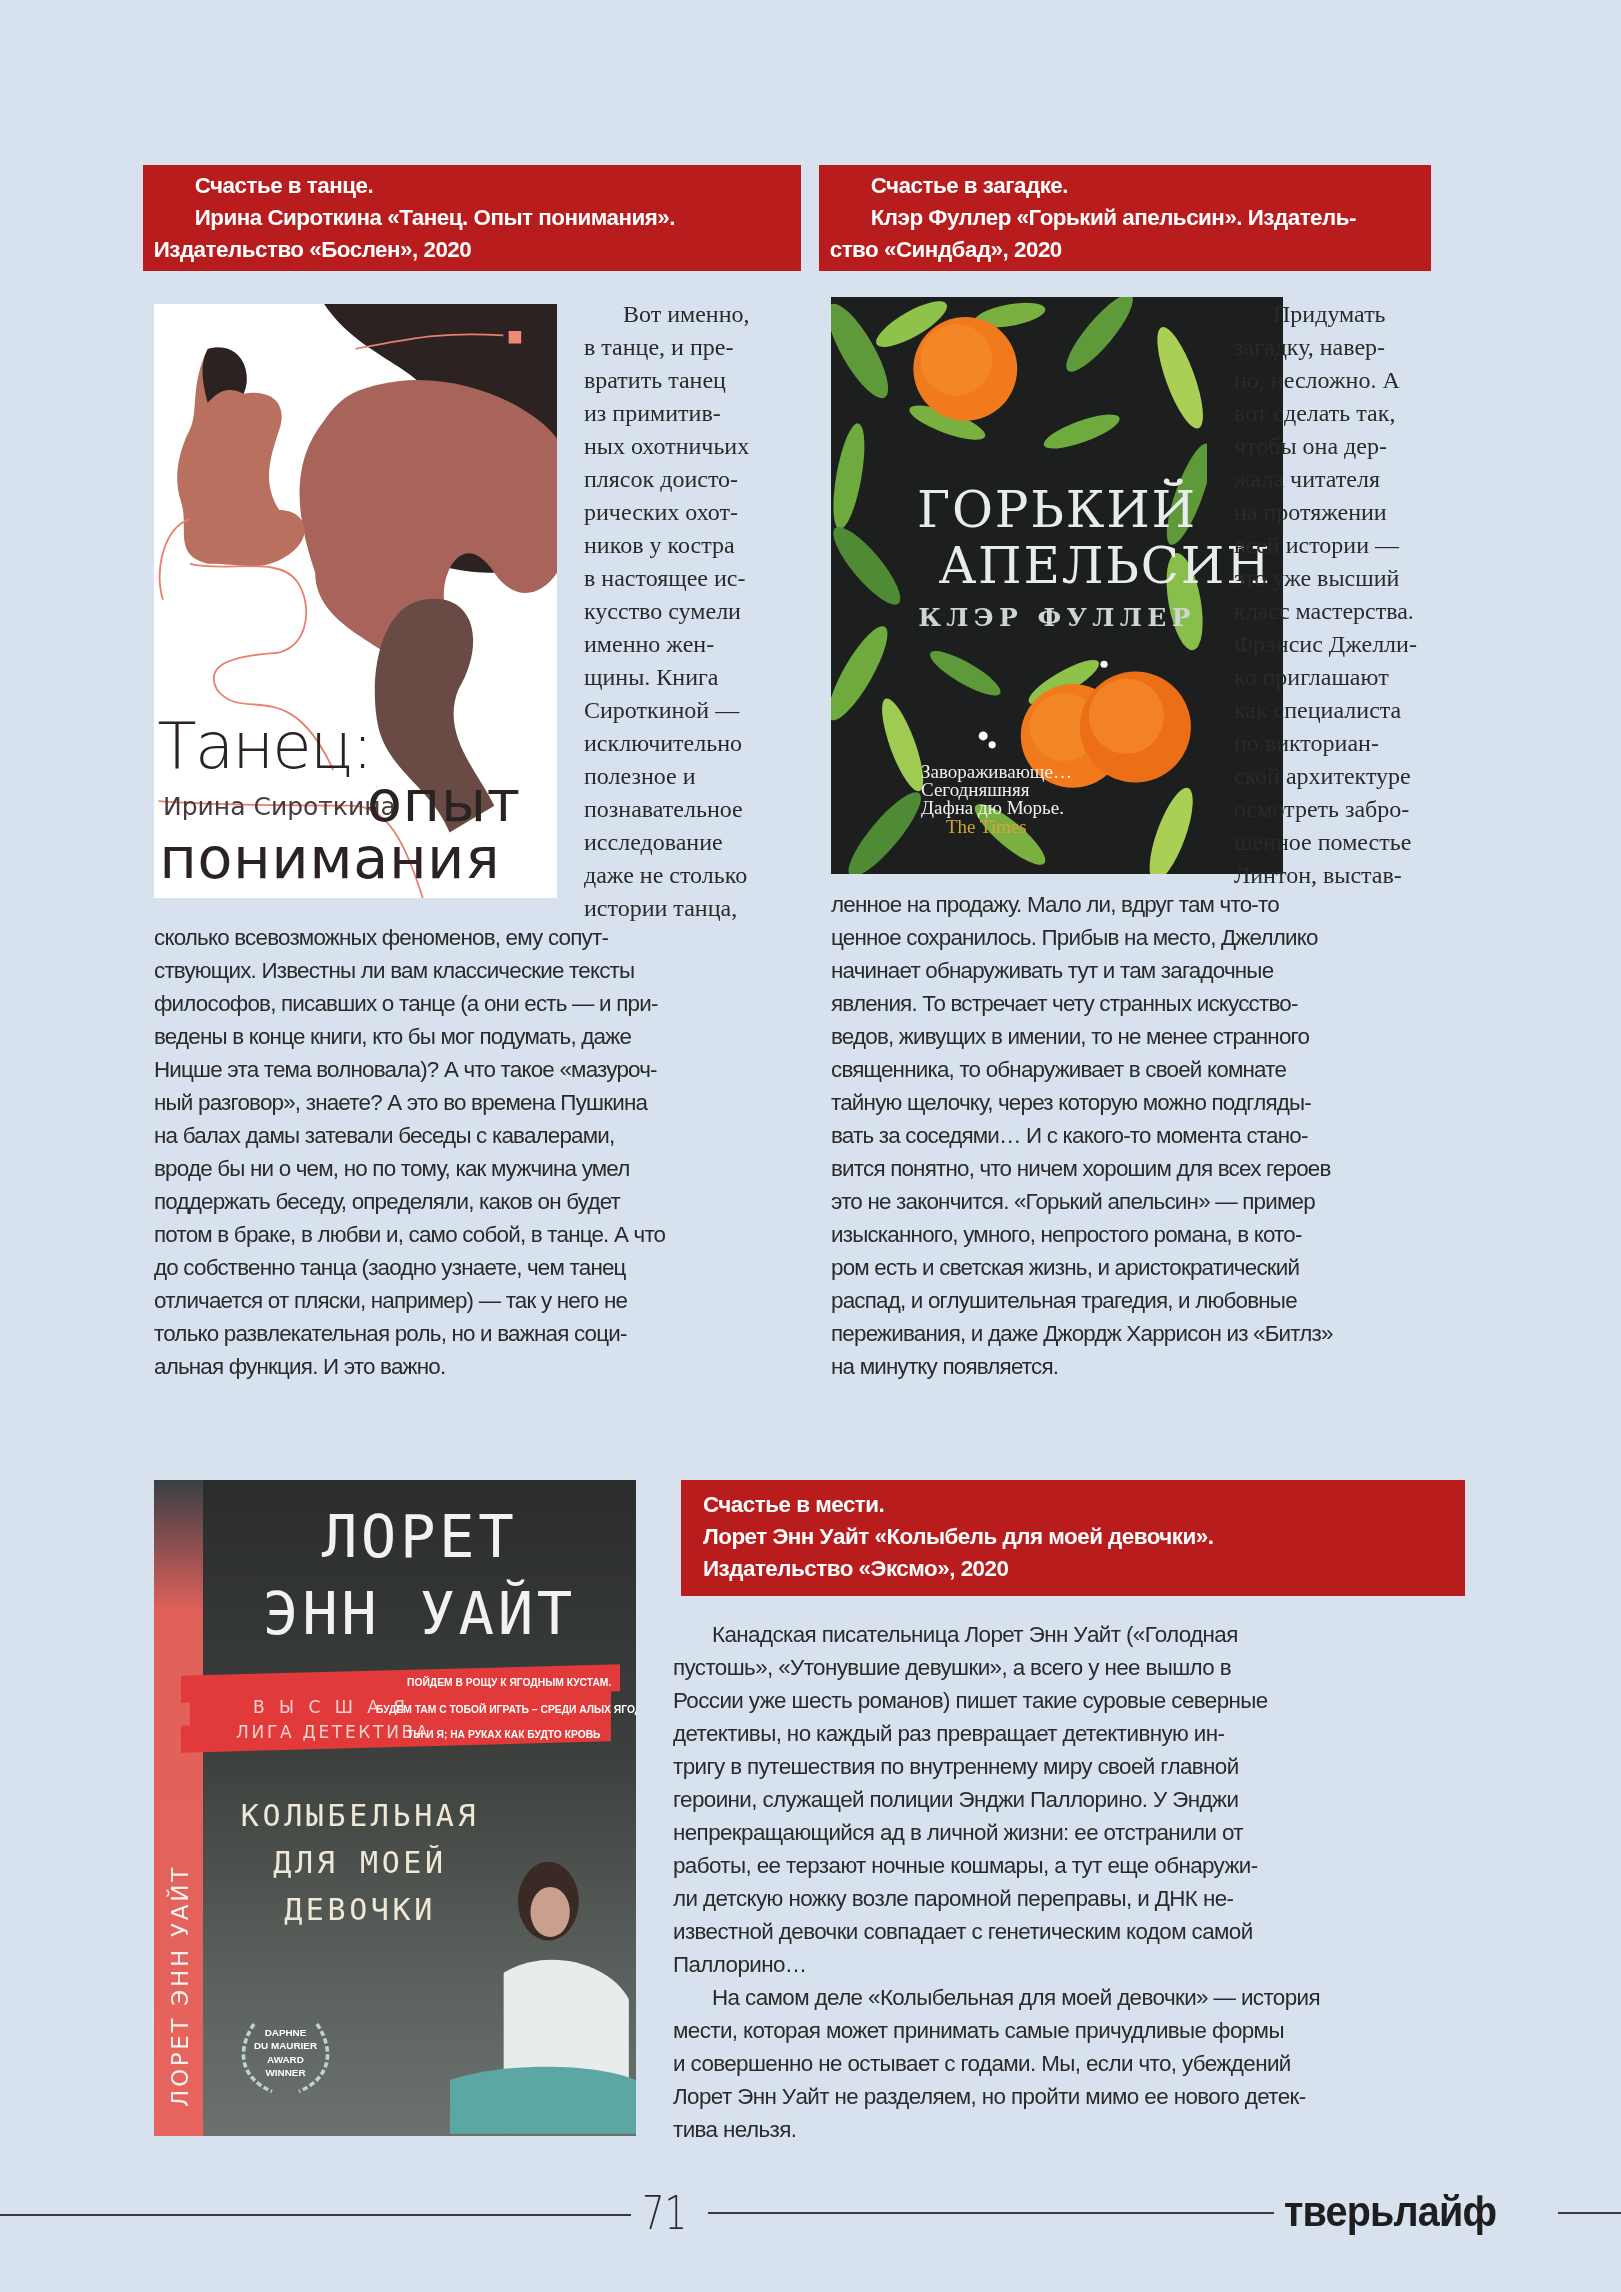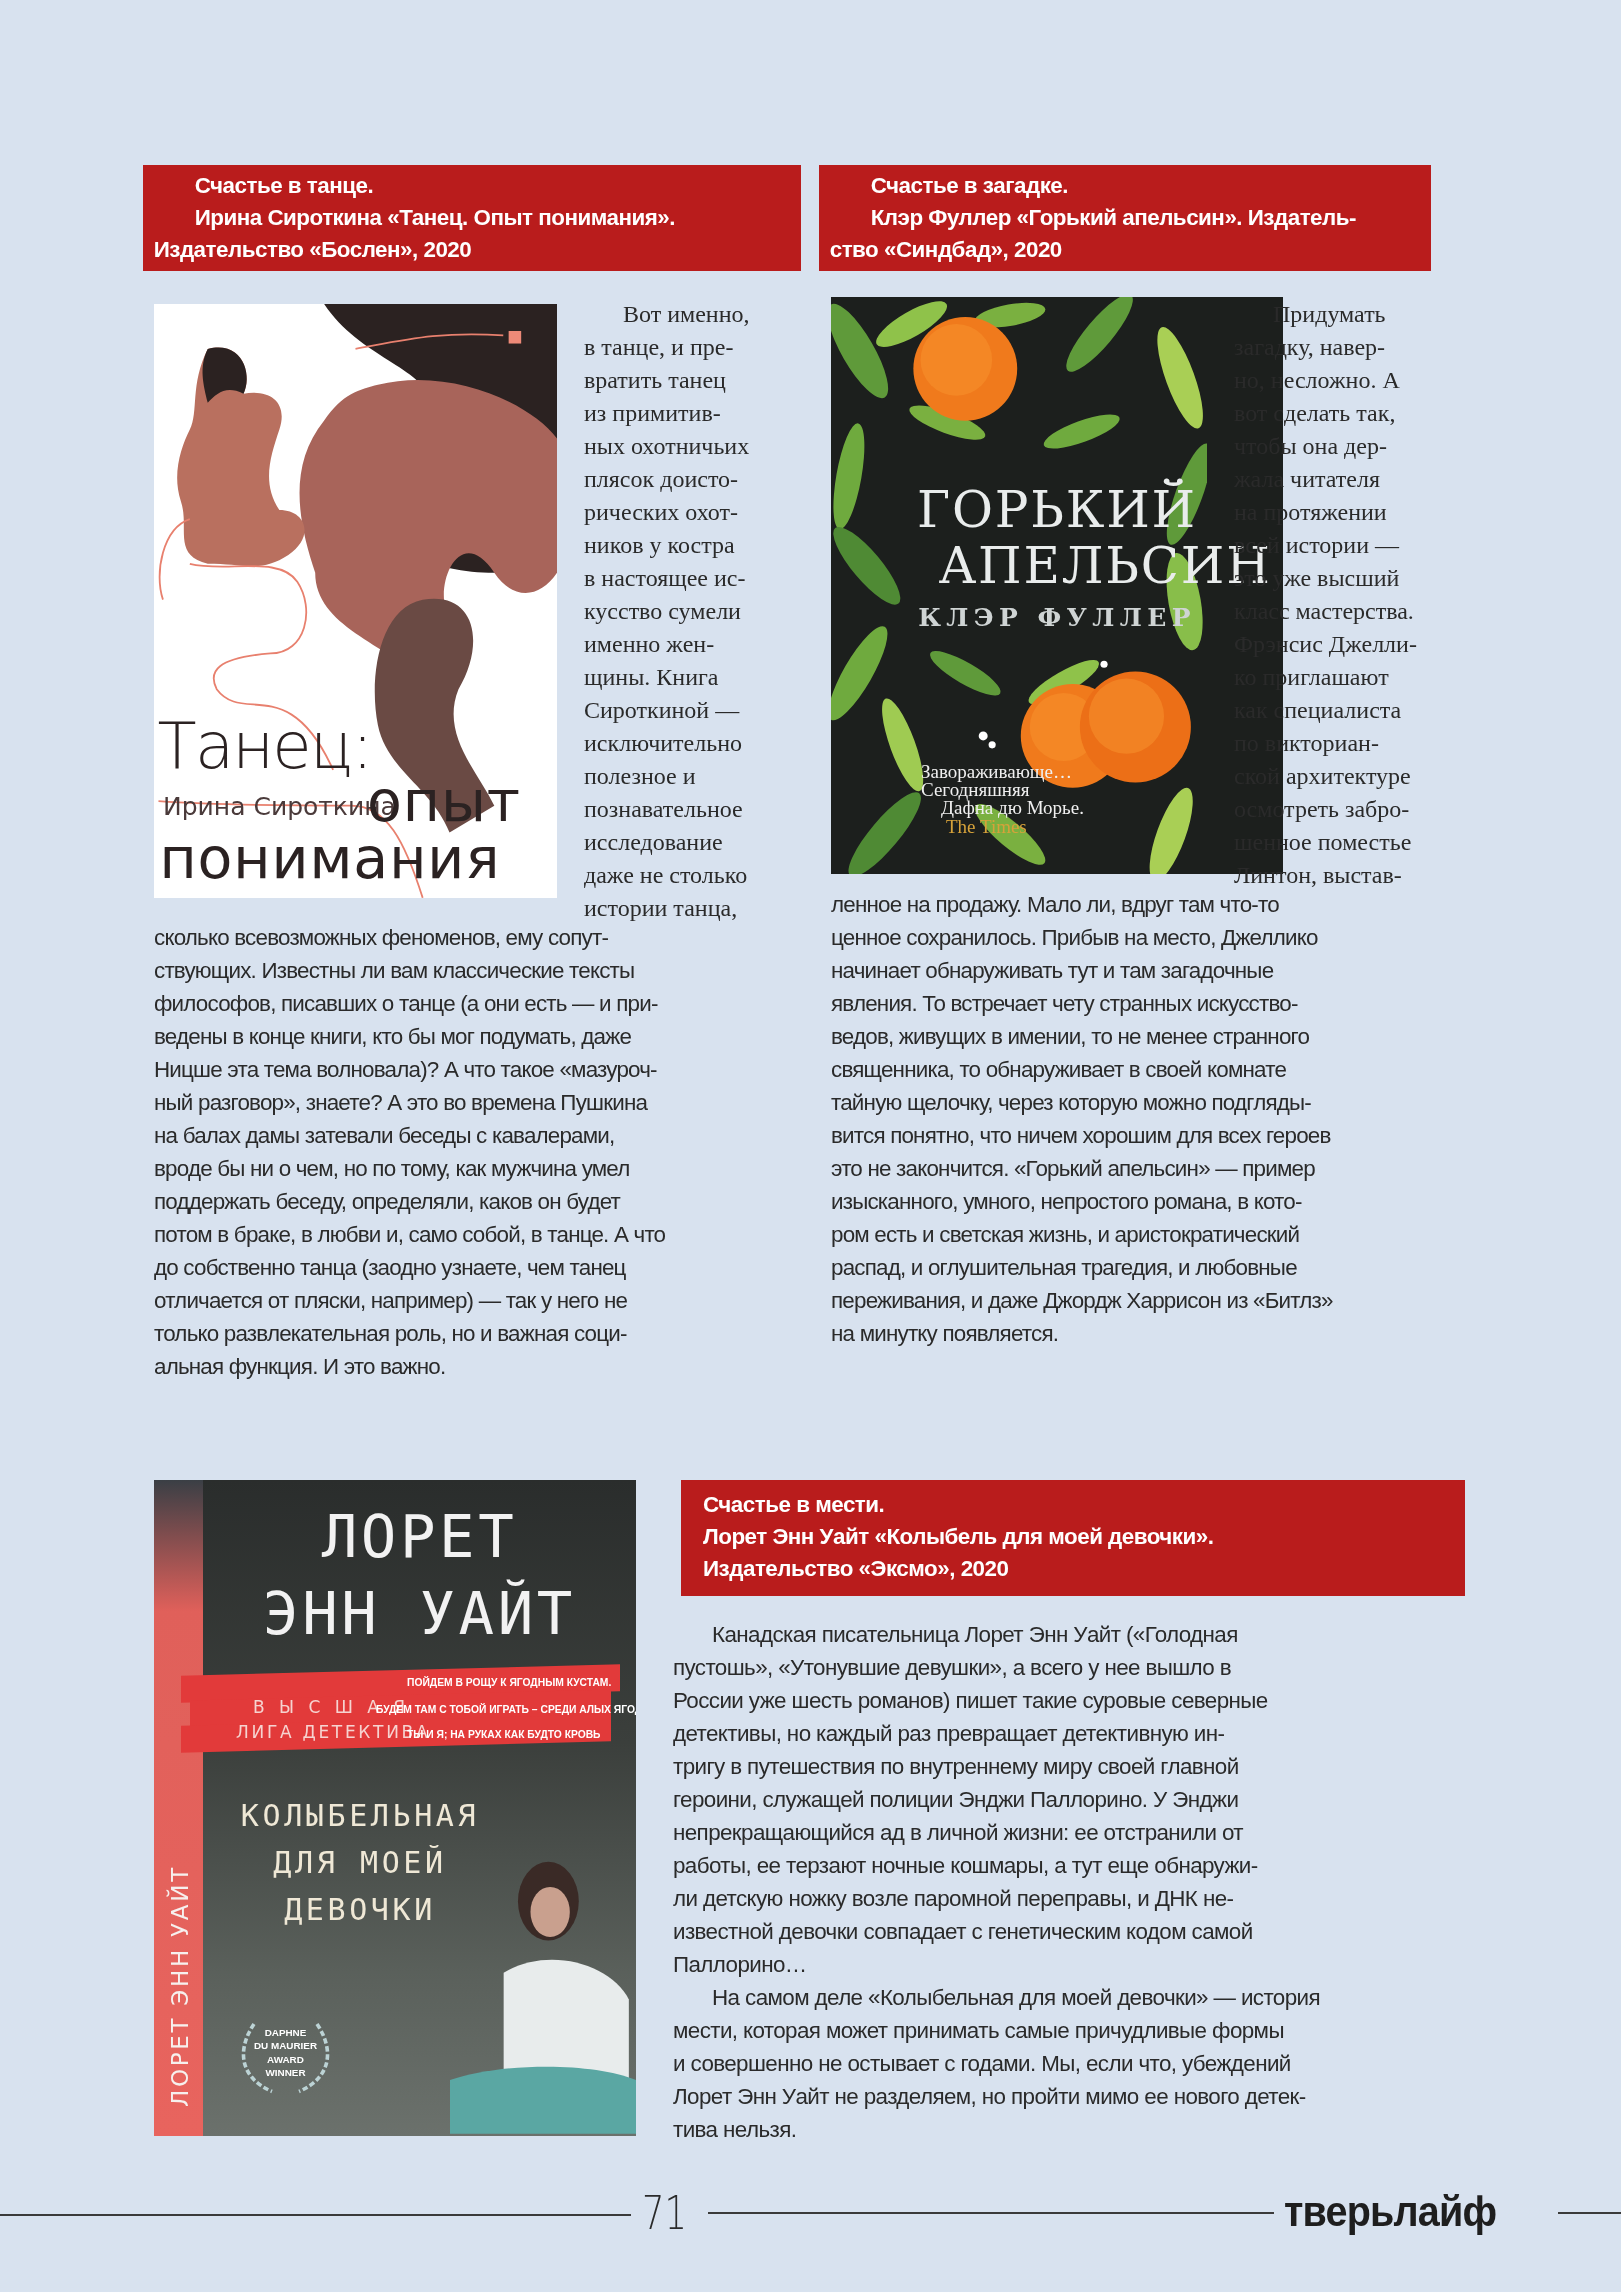--- a/index.html
+++ b/index.html
@@ -179,21 +179,21 @@
         <circle cx="170" cy="490" r="5"></circle>
         <circle cx="180" cy="500" r="4"></circle>
         <circle cx="305" cy="410" r="4"></circle>
       </g>
   </svg>
   <div class="title" style="top:184px;">ГОРЬКИЙ</div>
   <div class="title" style="top:240px;padding-left:48px;">АПЕЛЬСИН</div>
   <div class="author">КЛЭР ФУЛЛЕР</div>
   <div class="q" style="top:466px;">Завораживающе…</div>
   <div class="q" style="top:484px;">Сегодняшняя</div>
-  <div class="q" style="top:502px;margin-left:20px;">Дафна дю Морье.</div>
+  <div class="q" style="top:502px;">Дафна дю Морье.</div>
   <div class="q times" style="top:521px; left:115px;">The Times</div>
 </div>
 
 <div class="body-text narrow" style="left:1234px; top:298px; width:251px;">
   <span class="ln ind">Придумать</span>
   <span class="ln">загадку, навер-</span>
   <span class="ln">но, несложно. А</span>
   <span class="ln">вот сделать так,</span>
   <span class="ln">чтобы она дер-</span>
   <span class="ln">жала читателя</span>
@@ -212,20 +212,21 @@
 </div>
 
 <div class="body-text wide" style="left:831px; top:888px; width:654px;">
   <span class="ln">ленное на продажу. Мало ли, вдруг там что-то</span>
   <span class="ln">ценное сохранилось. Прибыв на место, Джеллико</span>
   <span class="ln">начинает обнаруживать тут и там загадочные</span>
   <span class="ln">явления. То встречает чету странных искусство-</span>
   <span class="ln">ведов, живущих в имении, то не менее странного</span>
   <span class="ln">священника, то обнаруживает в своей комнате</span>
   <span class="ln">тайную щелочку, через которую можно подгляды-</span>
+  <span class="ln">вать за соседями… И с какого-то момента стано-</span>
   <span class="ln">вится понятно, что ничем хорошим для всех героев</span>
   <span class="ln">это не закончится. «Горький апельсин» — пример</span>
   <span class="ln">изысканного, умного, непростого романа, в кото-</span>
   <span class="ln">ром есть и светская жизнь, и аристократический</span>
   <span class="ln">распад, и оглушительная трагедия, и любовные</span>
   <span class="ln">переживания, и даже Джордж Харрисон из «Битлз»</span>
   <span class="ln">на минутку появляется.</span>
 </div>
 
 <div class="cover3">

